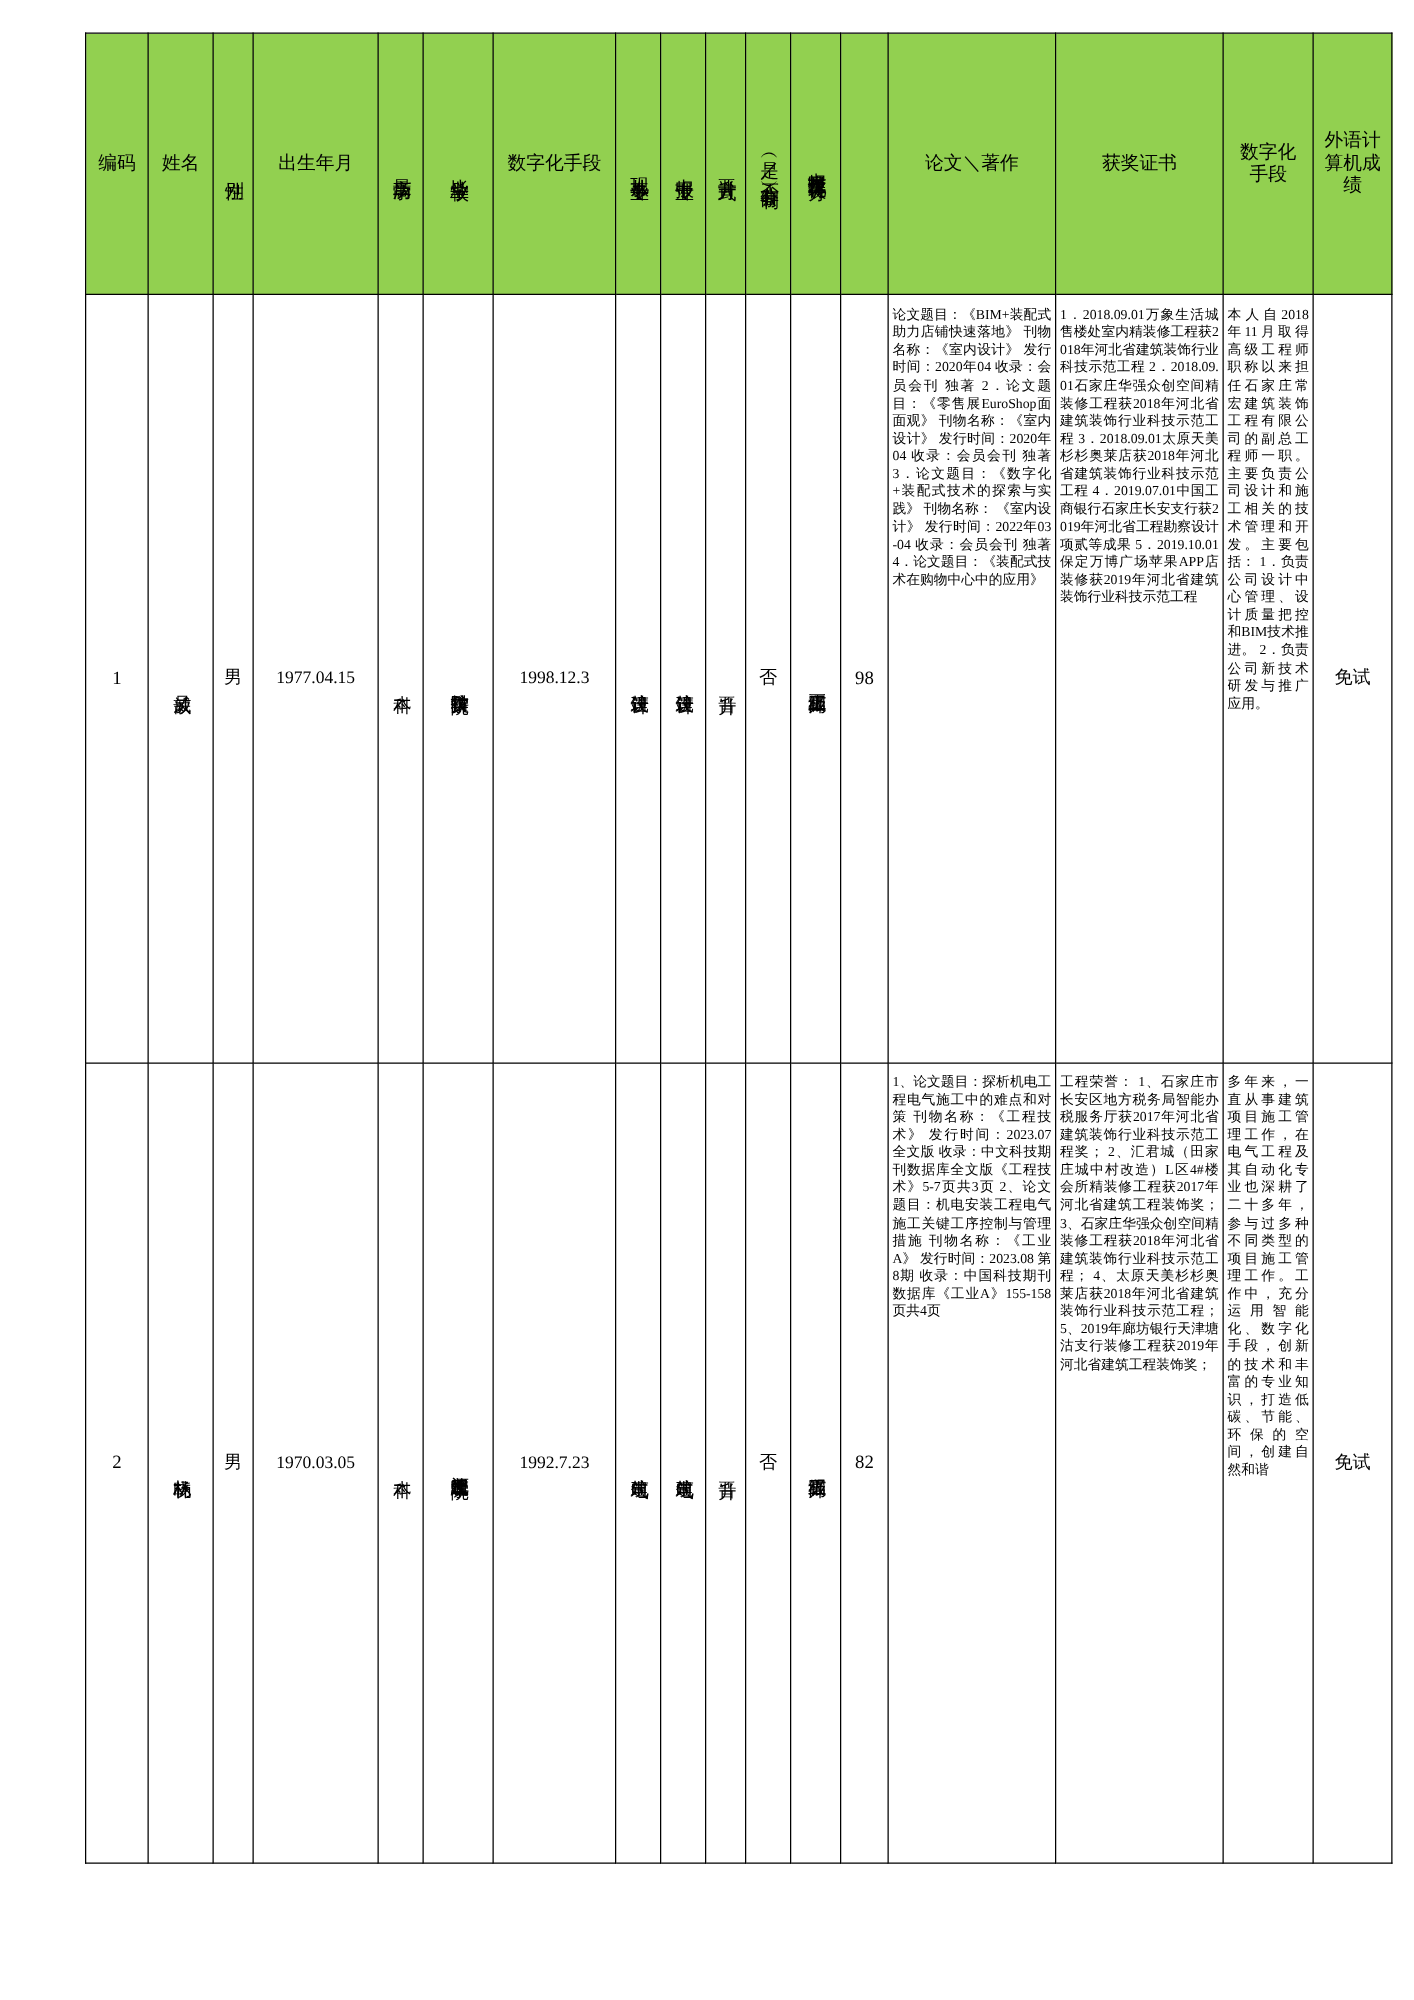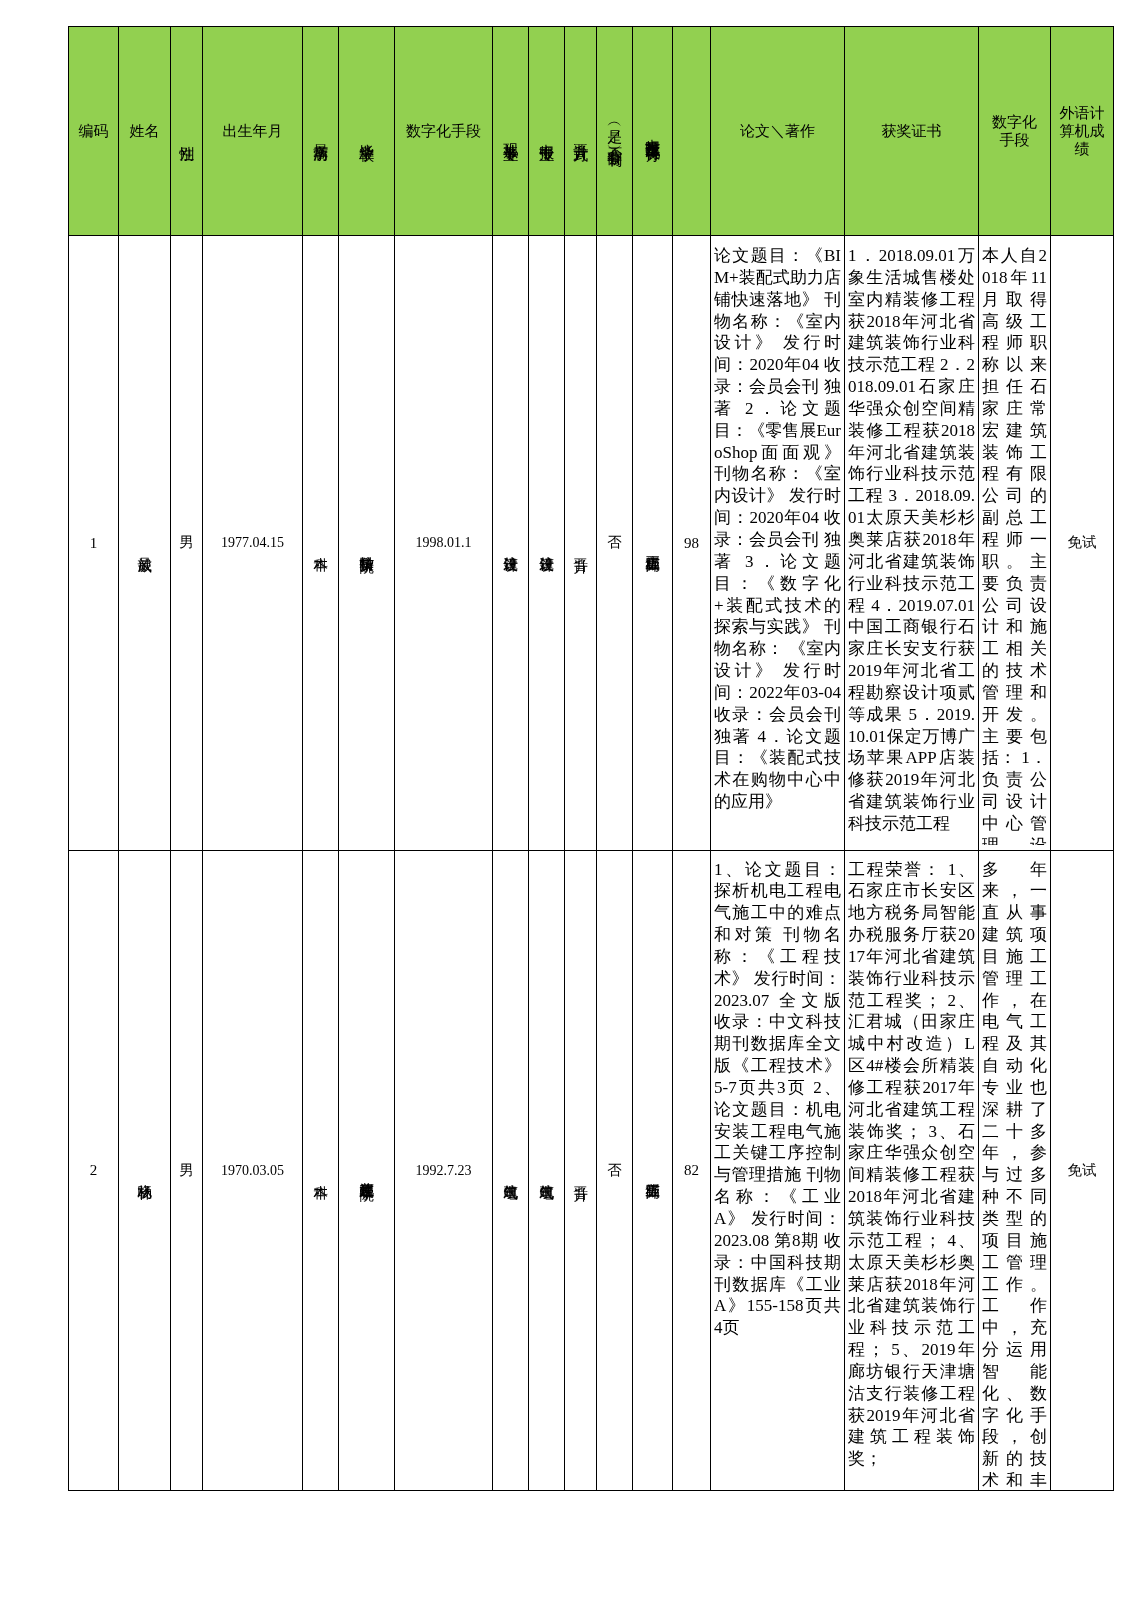--- a/index.html
+++ b/index.html
@@ -73,21 +73,21 @@
     letter-spacing: 0.5px;
     max-height: 600px;
   }
   td.long {
     vertical-align: top;
     text-align: left;
   }
   td.long .ltxt {
     display: block;
     padding: 4px 3px 0 3px;
-    font-size: 17px;
+    font-size: 11px;
     line-height: 1.285;
     text-align: justify;
     word-break: break-all;
     overflow: hidden;
   }
   .r1 td.long .ltxt { height: 600px; }
   .r2 td.long .ltxt { height: 628px; }
   .r1 { height: 615px; }
   .r2 { height: 640px; }
   td.num { font-size: 15px; }
@@ -173,21 +173,21 @@
       </tr>
     </thead>
     <tbody>
       <tr class="r1">
         <td class="num">1</td>
         <td class="vert"><span class="vtxt">吴歆威</span></td>
         <td>男</td>
         <td class="center-sm">1977.04.15</td>
         <td class="vert"><span class="vtxt">本科</span></td>
         <td class="vert"><span class="vtxt">防灾科技学院</span></td>
-        <td class="center-sm">1998.01.1</td>
+        <td class="center-sm">1998.12.3</td>
         <td class="vert"><span class="vtxt">建筑设计</span></td>
         <td class="vert"><span class="vtxt">建筑设计</span></td>
         <td class="vert"><span class="vtxt">晋升</span></td>
         <td>否</td>
         <td class="vert"><span class="vtxt">正高级工程师</span></td>
         <td class="num">98</td>
         <td class="long">
             <span class="ltxt">论文题目：《BIM+装配式助力店铺快速落地》 刊物名称：《室内设计》 发行时间：2020年04    收录：会员会刊    独著 2．论文题目：《零售展EuroShop面面观》   刊物名称：《室内设计》      发行时间：2020年04 收录：会员会刊 独著 3．论文题目：《数字化+装配式技术的探索与实践》 刊物名称： 《室内设计》      发行时间：2022年03-04    收录：会员会刊 独著 4．论文题目：《装配式技术在购物中心中的应用》</span>
           </td>
         <td class="long">

